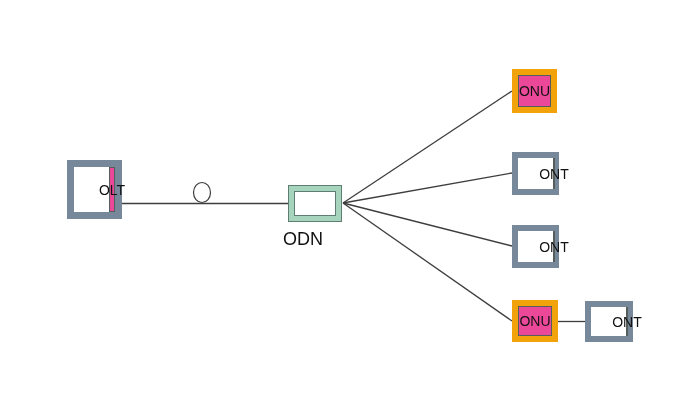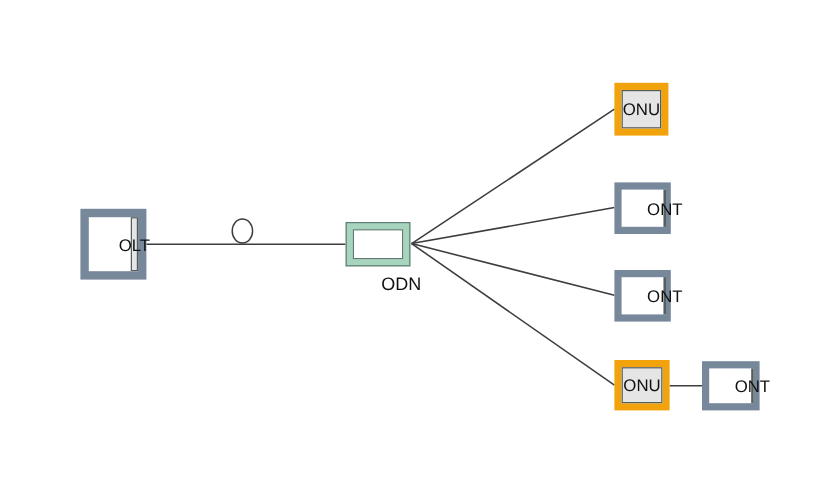--- a/index.html
+++ b/index.html
@@ -37,21 +37,21 @@
     box-sizing: border-box;
   }
   .node.slate  { border: 6px solid var(--slate-border, #78889b); padding-left: 35px; }
   .node.orange { border: 6px solid var(--orange-border, #f2a30b); }
   .node.big    { border-width: 7px; }
   .node .face {
     width: 100%;
     height: 100%;
     box-sizing: border-box;
     border: 1px solid #555e5a;
-    background: #e5e5e5;
+    background: #ec4899;
     display: flex;
     align-items: center;
     justify-content: center;
     font-size: 14px;
     white-space: nowrap;
     color: var(--text, #111111);
   }
   .odn {
     position: absolute;
     left: 288px;
@@ -66,26 +66,26 @@
     position: absolute;
     inset: 5px;
     background: #ffffff;
     border: 1px solid var(--odn-outline, #5f7d72);
   }
   .odn-label {
     position: absolute;
     left: 283px;
     top: 229px;
     width: 68px;
-    text-align: right;
-    font-size: 15px;
+    text-align: left;
+    font-size: 18px;
     color: var(--text, #111111);
   }
   
-  .olt        { left: 67px;  top: 174px; width: 55px; height: 59px; }
+  .olt        { left: 67px;  top: 160px; width: 55px; height: 59px; }
   .onu-top    { left: 512px; top: 69px;  width: 45px; height: 44px; }
   .ont-upper  { left: 512px; top: 152px; width: 45px; height: 43px; }
   .ont-lower  { left: 512px; top: 225px; width: 45px; height: 43px; }
   .onu-bottom { left: 512px; top: 300px; width: 46px; height: 42px; }
   .ont-bottom { left: 585px; top: 301px; width: 48px; height: 41px; }
 </style>
 </head>
 <body>
 
 <div id="canvas">

